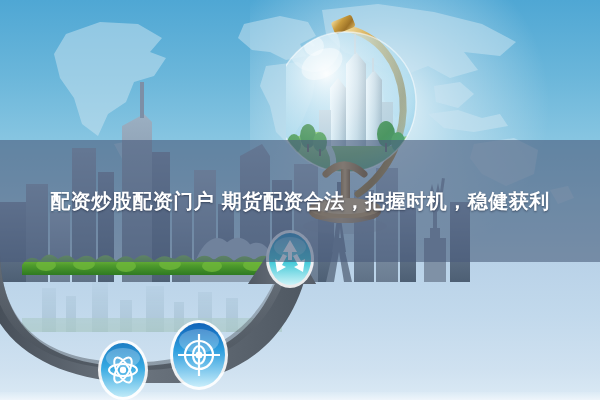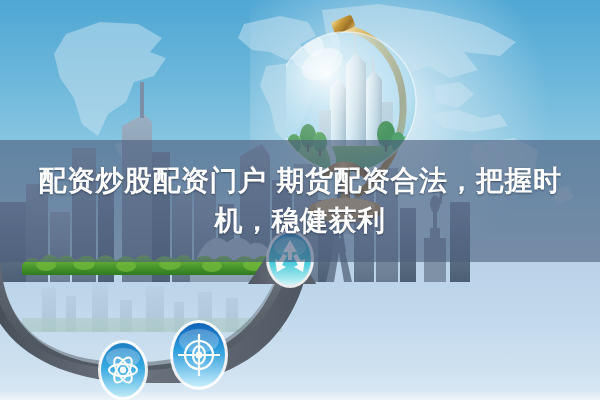--- a/index.html
+++ b/index.html
@@ -68,21 +68,21 @@
     position:absolute;left:0;top:140px;width:600px;height:122px;
     background:rgba(74,92,124,.62);
   }
   .headline{
     position:absolute;left:0;top:140px;width:600px;height:122px;
     display:flex;align-items:center;justify-content:center;
     padding:0 22px;box-sizing:border-box;
     text-align:center;
     color:#ffffff;
     font-weight:bold;
-    font-size:28px;
+    font-size:20px;
     line-height:40px;
     letter-spacing:.5px;
     text-shadow:0 1px 2px rgba(20,30,50,.55);
     white-space:normal;
   }
 </style>
 </head>
 <body>
 
 <div id="stage">

